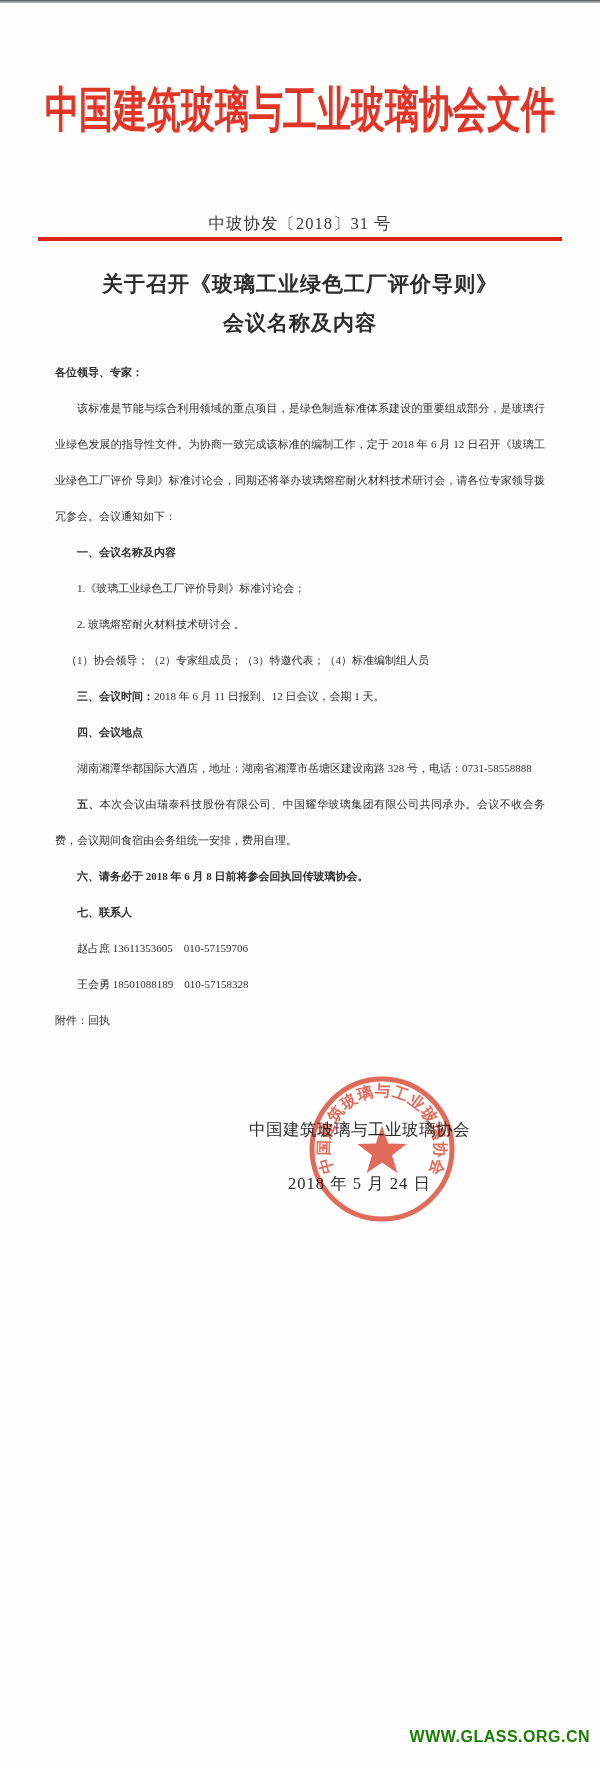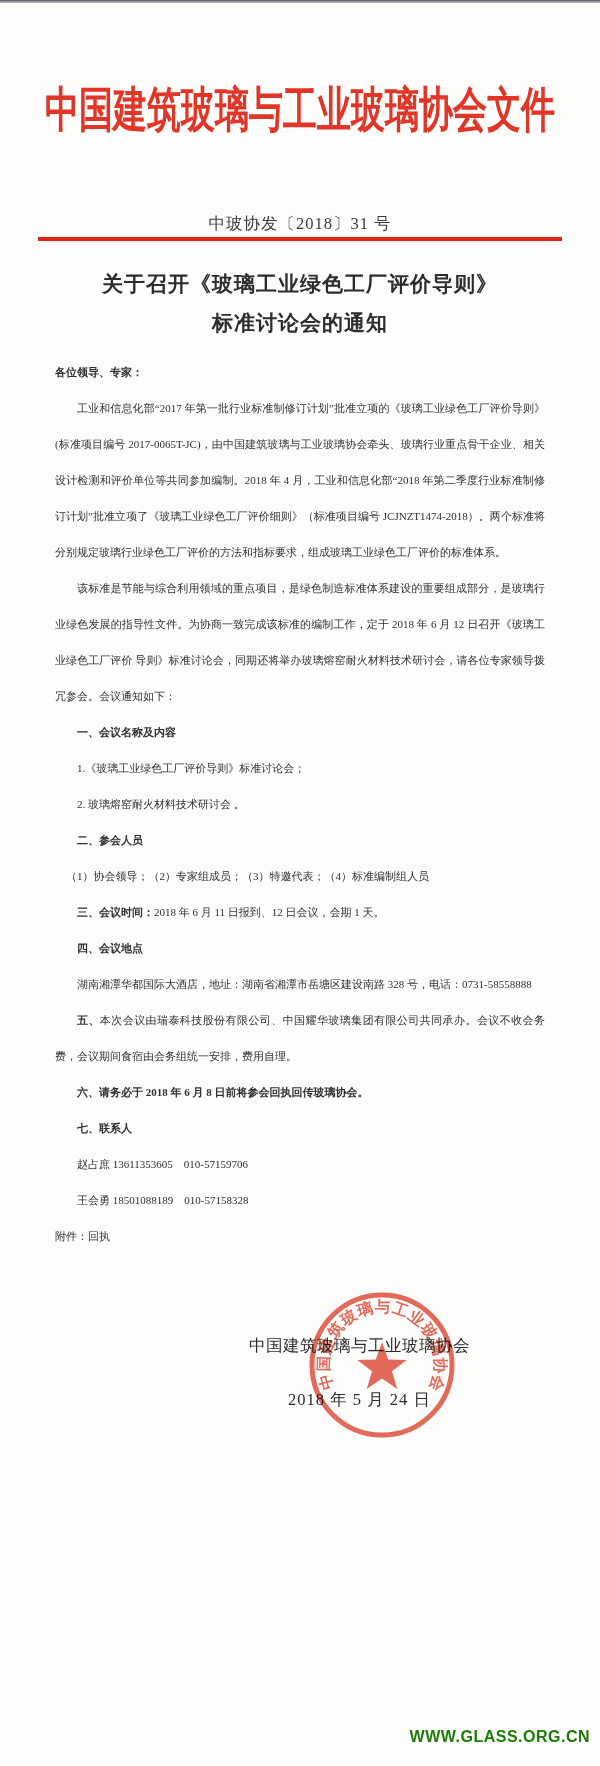--- a/index.html
+++ b/index.html
@@ -125,31 +125,29 @@
   <div class="scan-edge"></div>
 
   <h1 class="org-title">中国建筑玻璃与工业玻璃协会文件</h1>
 
   <div class="doc-number">中玻协发〔2018〕31 号</div>
 
   <hr class="red-rule">
 
   <div class="notice-title">
     <div>关于召开《玻璃工业绿色工厂评价导则》</div>
-    <div>标准讨论会的通知</div>
+    <div>会议名称及内容</div>
   </div>
 
   <div class="doc-body">
       <p class="salute">各位领导、专家：</p>
-      <p class="ind2">工业和信息化部“2017 年第一批行业标准制修订计划”批准立项的《玻璃工业绿色工厂评价导则》(标准项目编号 2017-0065T-JC)，由中国建筑玻璃与工业玻璃协会牵头、玻璃行业重点骨干企业、相关设计检测和评价单位等共同参加编制。2018 年 4 月，工业和信息化部“2018 年第二季度行业标准制修订计划”批准立项了《玻璃工业绿色工厂评价细则》（标准项目编号 JCJNZT1474-2018）。两个标准将分别规定玻璃行业绿色工厂评价的方法和指标要求，组成玻璃工业绿色工厂评价的标准体系。</p>
       <p class="ind2">该标准是节能与综合利用领域的重点项目，是绿色制造标准体系建设的重要组成部分，是玻璃行业绿色发展的指导性文件。为协商一致完成该标准的编制工作，定于 2018 年 6 月 12 日召开《玻璃工业绿色工厂评价 导则》标准讨论会，同期还将举办玻璃熔窑耐火材料技术研讨会，请各位专家领导拨冗参会。会议通知如下：</p>
       <p class="ind2 bold">一、会议名称及内容</p>
       <p class="ind2">1.《玻璃工业绿色工厂评价导则》标准讨论会；</p>
       <p class="ind2">2. 玻璃熔窑耐火材料技术研讨会 。</p>
-      <p class="ind2 bold">二、参会人员</p>
       <p class="ind1">（1）协会领导；（2）专家组成员；（3）特邀代表；（4）标准编制组人员</p>
       <p class="ind2"><b>三、会议时间：</b>2018 年 6 月 11 日报到、12 日会议，会期 1 天。</p>
       <p class="ind2 bold">四、会议地点</p>
       <p class="ind2">湖南湘潭华都国际大酒店，地址：湖南省湘潭市岳塘区建设南路 328 号，电话：0731-58558888</p>
       <p class="ind2"><b>五、</b>本次会议由瑞泰科技股份有限公司、中国耀华玻璃集团有限公司共同承办。会议不收会务费，会议期间食宿由会务组统一安排，费用自理。</p>
       <p class="ind2 bold">六、请务必于 2018 年 6 月 8 日前将参会回执回传玻璃协会。</p>
       <p class="ind2 bold">七、联系人</p>
       <p class="ind2">赵占庶 13611353605　010-57159706</p>
       <p class="ind2">王会勇 18501088189　010-57158328</p>
       <p>附件：回执</p>

